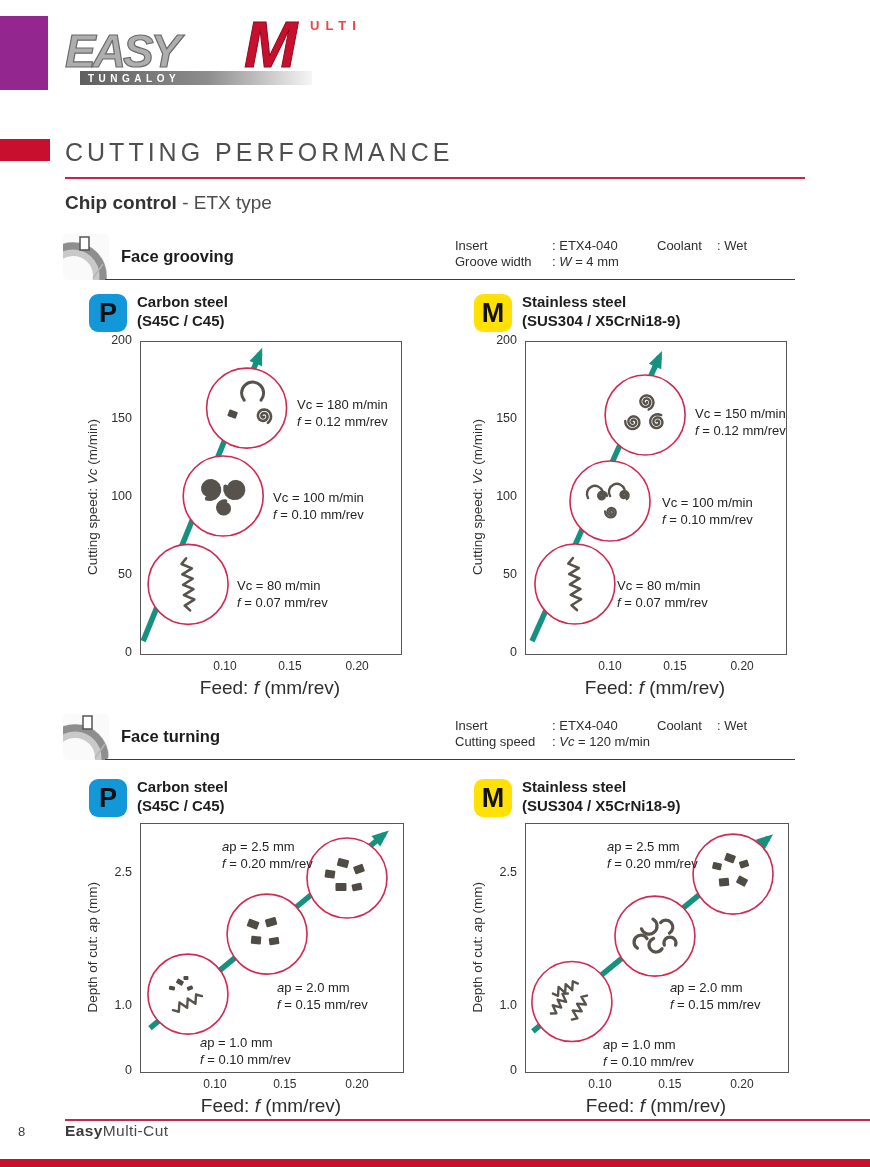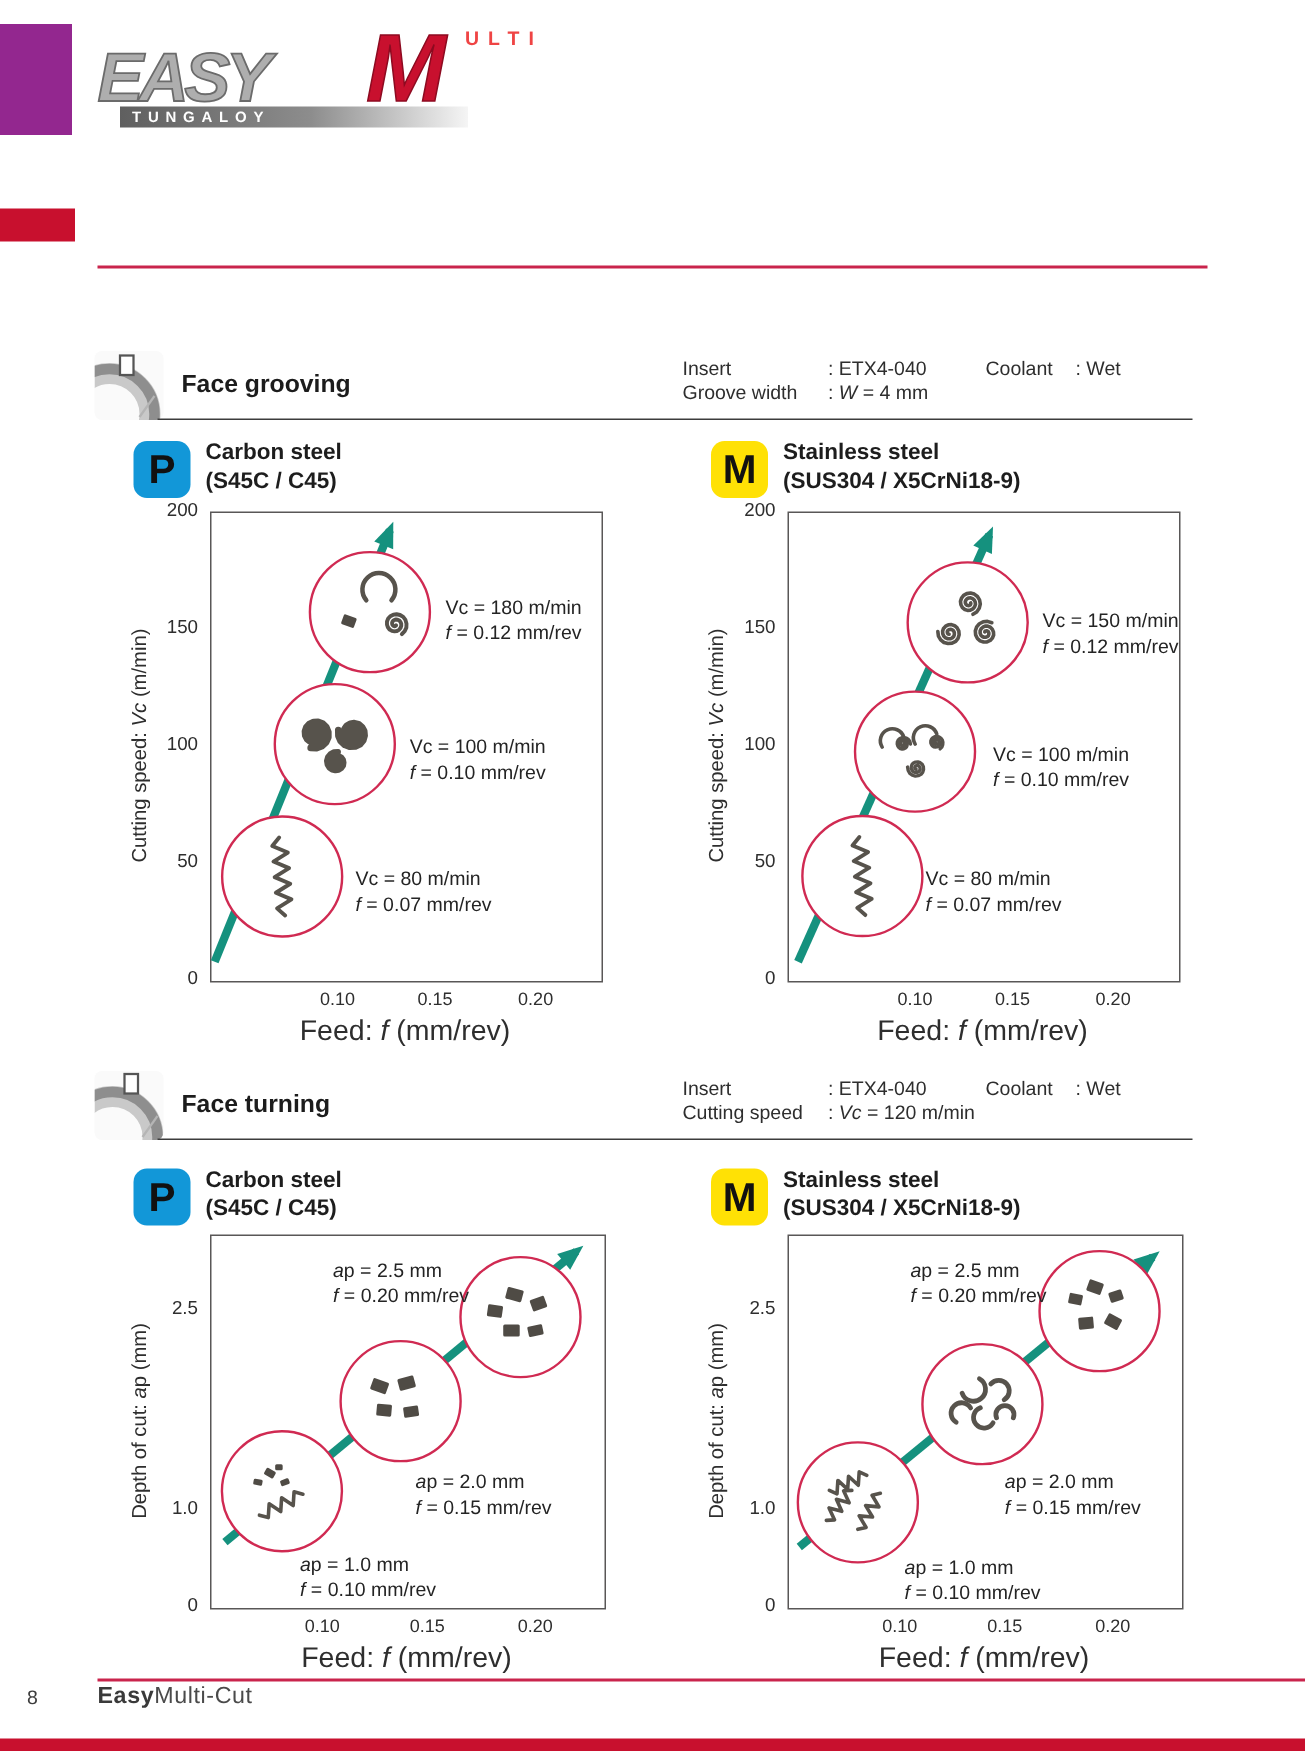--- a/index.html
+++ b/index.html
@@ -65,21 +65,25 @@
 
   <div class="abs purple-block"></div>
   <div class="abs logo">
     <span class="abs easy">EASY</span>
     <span class="abs bigm">M</span>
     <span class="abs ulti">ULTI</span>
     <div class="abs tungaloy">TUNGALOY</div>
   </div>
 
   <div class="abs red-block"></div>
+  <div class="abs page-title">CUTTING PERFORMANCE</div>
   <div class="abs title-rule"></div>
+  <div class="abs subtitle">
+    <b>Chip control</b><span> - ETX type</span>
+  </div>
 
   <div class="abs sec" style="top:218px">
     <div class="abs icon-tile">
       <svg width="46" height="46" viewBox="0 0 46 46">
         <circle cx="10" cy="42" r="27" fill="none" stroke="#c9c9c9" stroke-width="14"></circle>
         <circle cx="10" cy="42" r="30" fill="none" stroke="#8e8e8e" stroke-width="7"></circle>
         <rect x="17" y="3" width="9" height="13" fill="#ffffff" stroke="#555" stroke-width="1.5"></rect>
         <line x1="30" y1="44" x2="40" y2="30" stroke="#b5b5b5" stroke-width="1.5"></line>
       </svg>
     </div>

